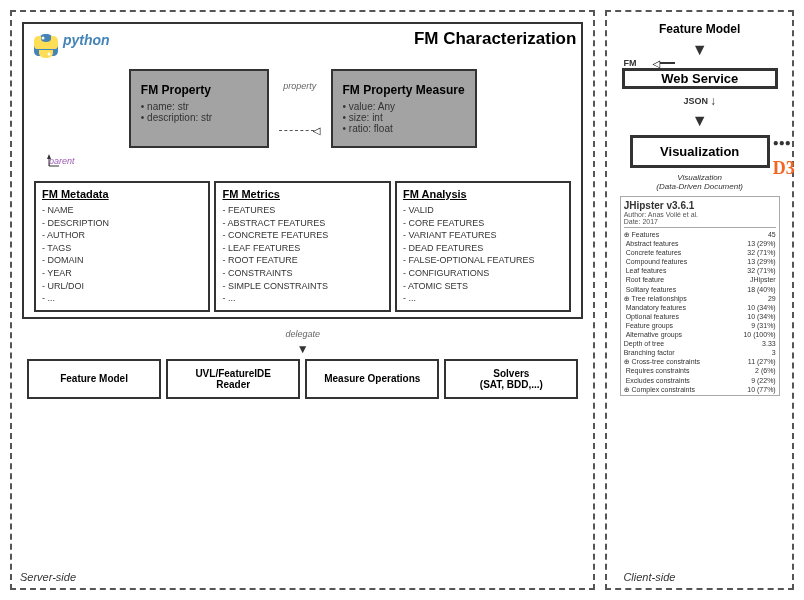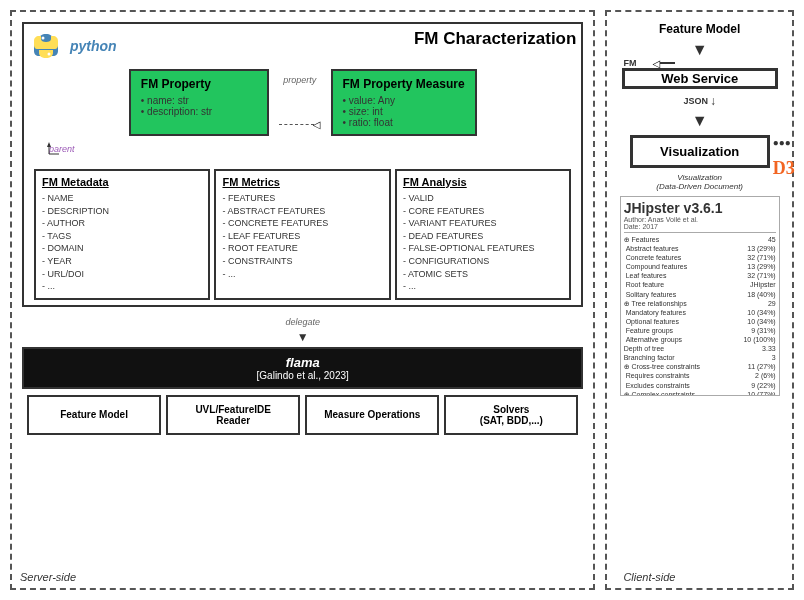--- a/index.html
+++ b/index.html
@@ -52,22 +52,21 @@
       font-size: 17px;
       margin-bottom: 20px;
     }
 
     
     .python-logo {
       position: absolute;
       top: 8px;
       left: 8px;
       display: flex;
-      align-items: center;
-      gap: 10px;
+      gap: 3px;
     }
 
     .python-icon {
       width: 28px;
       height: 28px;
     }
 
     .python-text {
       font-family: 'Helvetica', sans-serif;
       font-size: 14px;
@@ -80,23 +79,23 @@
     .upper-row {
       display: flex;
       gap: 10px;
       margin: 0 5px 8px 5px;
       position: relative;
       justify-content: center;
     }
 
     .fm-property-box {
       border: 2px solid #333;
-      padding: 6px 10px;
+      padding: 12px 10px;
       min-width: 140px;
-      background: #22c55e;
+      background: #a3a3a3;
     }
 
     .fm-property-title {
       font-weight: bold;
       font-size: 12px;
       margin-bottom: 4px;
     }
 
     .fm-property-item {
       font-size: 10px;
@@ -248,21 +247,21 @@
       width: 160px;
       margin: 3px 0;
       font-size: 7px;
       padding: 3px;
       overflow: hidden;
       max-height: 200px;
     }
 
     .jhipster-title {
       font-weight: bold;
-      font-size: 14px;
+      font-size: 10px;
       color: #333;
     }
 
     .jhipster-content {
       font-size: 7px;
       line-height: 1.3;
       color: #333;
     }
 
     .jhipster-row {
@@ -347,20 +346,21 @@
         </div>
 
         <div class="metrics-box">
           <div class="metrics-title">FM Metrics</div>
           <div class="metrics-item">- FEATURES</div>
           <div class="metrics-item">- ABSTRACT FEATURES</div>
           <div class="metrics-item">- CONCRETE FEATURES</div>
           <div class="metrics-item">- LEAF FEATURES</div>
           <div class="metrics-item">- ROOT FEATURE</div>
           <div class="metrics-item">- CONSTRAINTS</div>
+          <div class="metrics-item">- SIMPLE CONSTRAINTS</div>
           <div class="metrics-item">- ...</div>
         </div>
 
         <div class="metrics-box">
           <div class="metrics-title">FM Analysis</div>
           <div class="metrics-item">- VALID</div>
           <div class="metrics-item">- CORE FEATURES</div>
           <div class="metrics-item">- VARIANT FEATURES</div>
           <div class="metrics-item">- DEAD FEATURES</div>
           <div class="metrics-item">- FALSE-OPTIONAL FEATURES</div>
@@ -370,24 +370,20 @@
         </div>
 
       </div>
     </div>
 
     <div class="flama-section">
       <div class="delegate-label">delegate</div>
 
       <div class="arrow-down"></div>
 
-      <div class="flama-box">
-        <div class="flama-title">flama</div>
-        <div class="flama-subtitle">[Galindo et al., 2023]</div>
-      </div>
 
       <div class="components-row">
         <div class="component-box">
           <span>Feature Model</span>
         </div>
         <div class="component-box">
           <span>UVL/FeatureIDE<br>Reader</span>
         </div>
         <div class="component-box">
           <span>Measure Operations</span>

